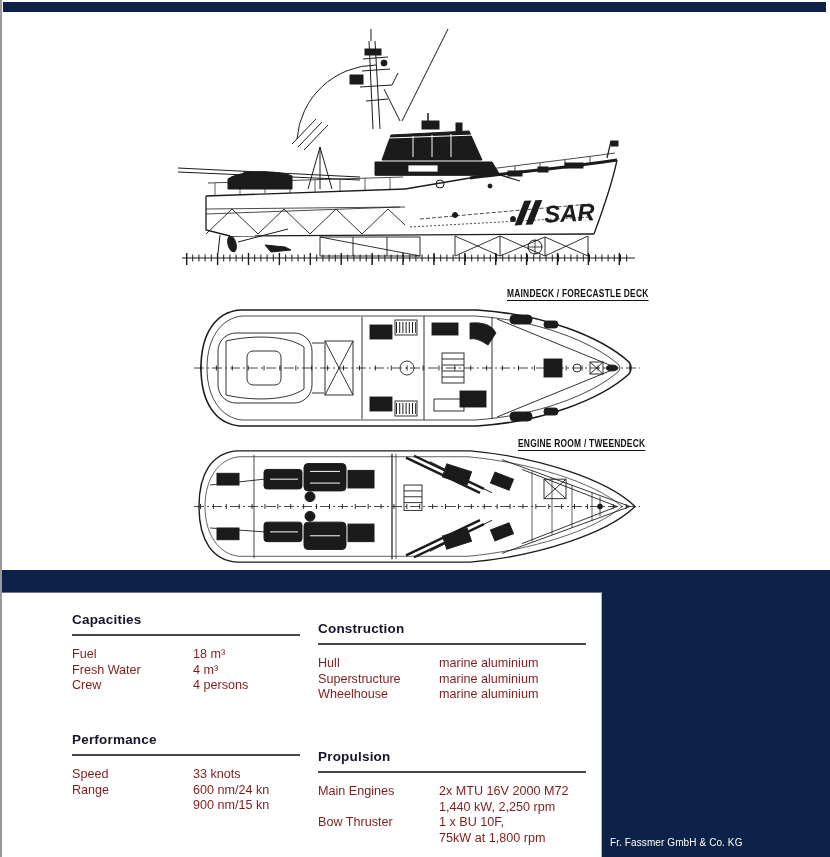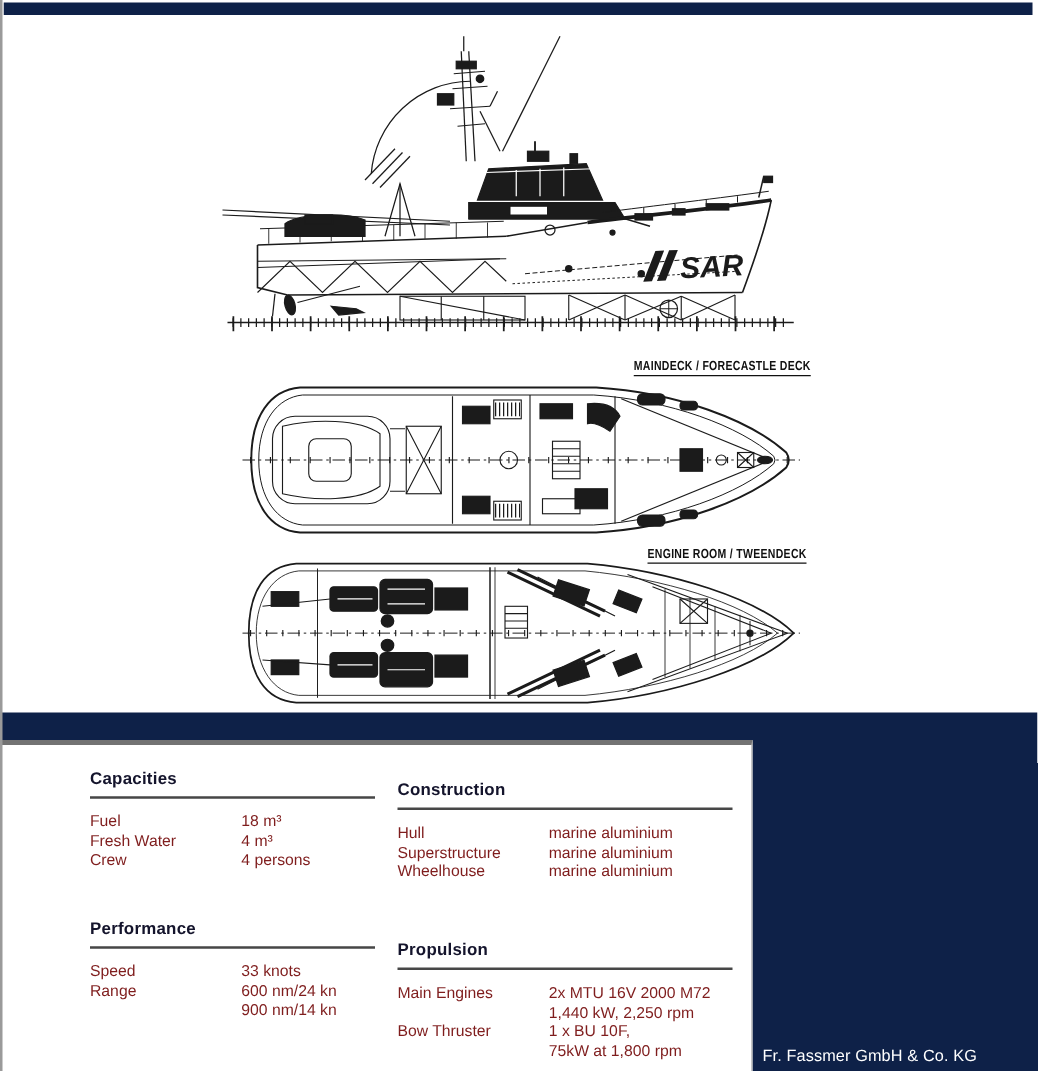--- a/index.html
+++ b/index.html
@@ -7,41 +7,41 @@
     width:830px;height:857px;position:relative;overflow:hidden;
     background:#ffffff;
     font-family:"Liberation Sans", sans-serif;
     -webkit-font-smoothing:antialiased;
   }
   .page-left-border{position:absolute;left:0;top:0;width:2px;height:857px;background:#9a9a9a;z-index:50;}
   .top-bar{position:absolute;left:3px;top:2px;width:823px;height:10px;background:#0e2148;}
   .navy-section{position:absolute;left:0;top:570px;width:830px;height:287px;background:#0e2148;}
   .spec-card{
     position:absolute;left:0;top:592px;width:602px;height:265px;background:#ffffff;
-    border-top:4px solid #737373;border-right:1px solid #b3b3b3;box-sizing:border-box;
+    border-top:1px solid #737373;border-right:1px solid #b3b3b3;box-sizing:border-box;
   }
   .spec-block{position:absolute;}
   .spec-block.capacities{left:72px;top:19px;width:230px;}
   .spec-block.construction{left:318px;top:28px;width:270px;}
   .spec-block.performance{left:72px;top:139px;width:230px;}
   .spec-block.propulsion{left:318px;top:156px;width:270px;}
   .spec-title{font-size:13.5px;font-weight:bold;color:#14142c;margin:0 0 7px 0;letter-spacing:0.2px;}
   .spec-rule{height:2px;background:#474747;margin:0 0 11px 0;}
   .spec-rule.narrow{width:228px;}
   .spec-rule.wide{width:268px;}
   .spec-row{display:grid;grid-template-columns:121px 1fr;font-size:12.6px;line-height:15.6px;color:#7f1d1d;}
   .spec-row span{white-space:nowrap;}
   .plan-label{
     position:absolute;font-size:10.5px;font-weight:700;color:#101010;
     border-bottom:1.3px solid #101010;padding-bottom:1px;white-space:nowrap;
     transform:scaleX(0.8);transform-origin:left bottom;letter-spacing:0.3px;
   }
   .plan-label.maindeck{left:507px;top:287px;}
   .plan-label.engineroom{left:518px;top:437px;}
-  .footer-company{position:absolute;left:610px;top:837px;color:#ffffff;font-size:13px;letter-spacing:0.1px;}
+  .footer-company{position:absolute;left:610px;top:837px;color:#ffffff;font-size:10px;letter-spacing:0.1px;}
   .dwg{position:absolute;}
   .dwg.side{left:170px;top:28px;}
   .dwg.maindeck{left:192px;top:303px;}
   .dwg.engineroom{left:192px;top:446px;}
 </style>
 </head>
 <body>
 
 <div class="page-left-border"></div>
 <div class="top-bar"></div>
@@ -318,21 +318,21 @@
     <div class="spec-row">
       <span>Speed</span>
       <span>33 knots</span>
     </div>
     <div class="spec-row">
       <span>Range</span>
       <span>600 nm/24 kn</span>
     </div>
     <div class="spec-row">
       <span></span>
-      <span>900 nm/14 kn</span>
+      <span>900 nm/15 kn</span>
     </div>
   </div>
 
   <div class="spec-block propulsion">
     <h3 class="spec-title">Propulsion</h3>
     <div class="spec-rule wide"></div>
     <div class="spec-row">
       <span>Main Engines</span>
       <span>2x MTU 16V 2000 M72</span>
     </div>

